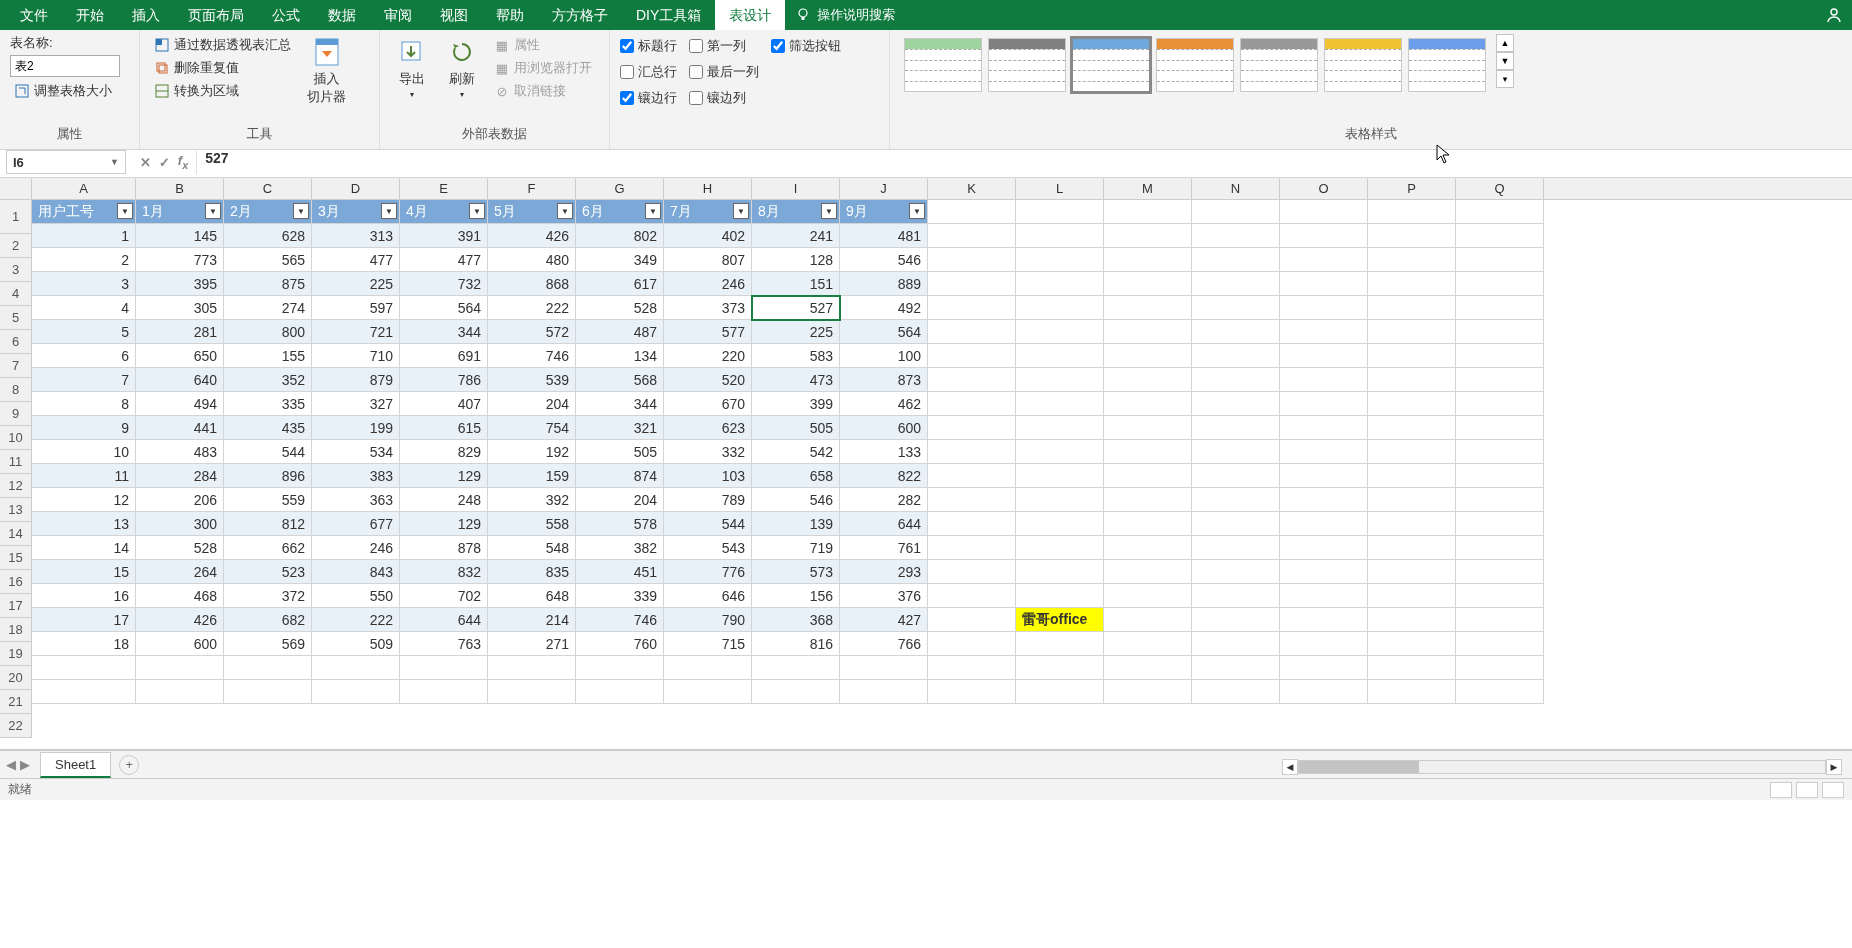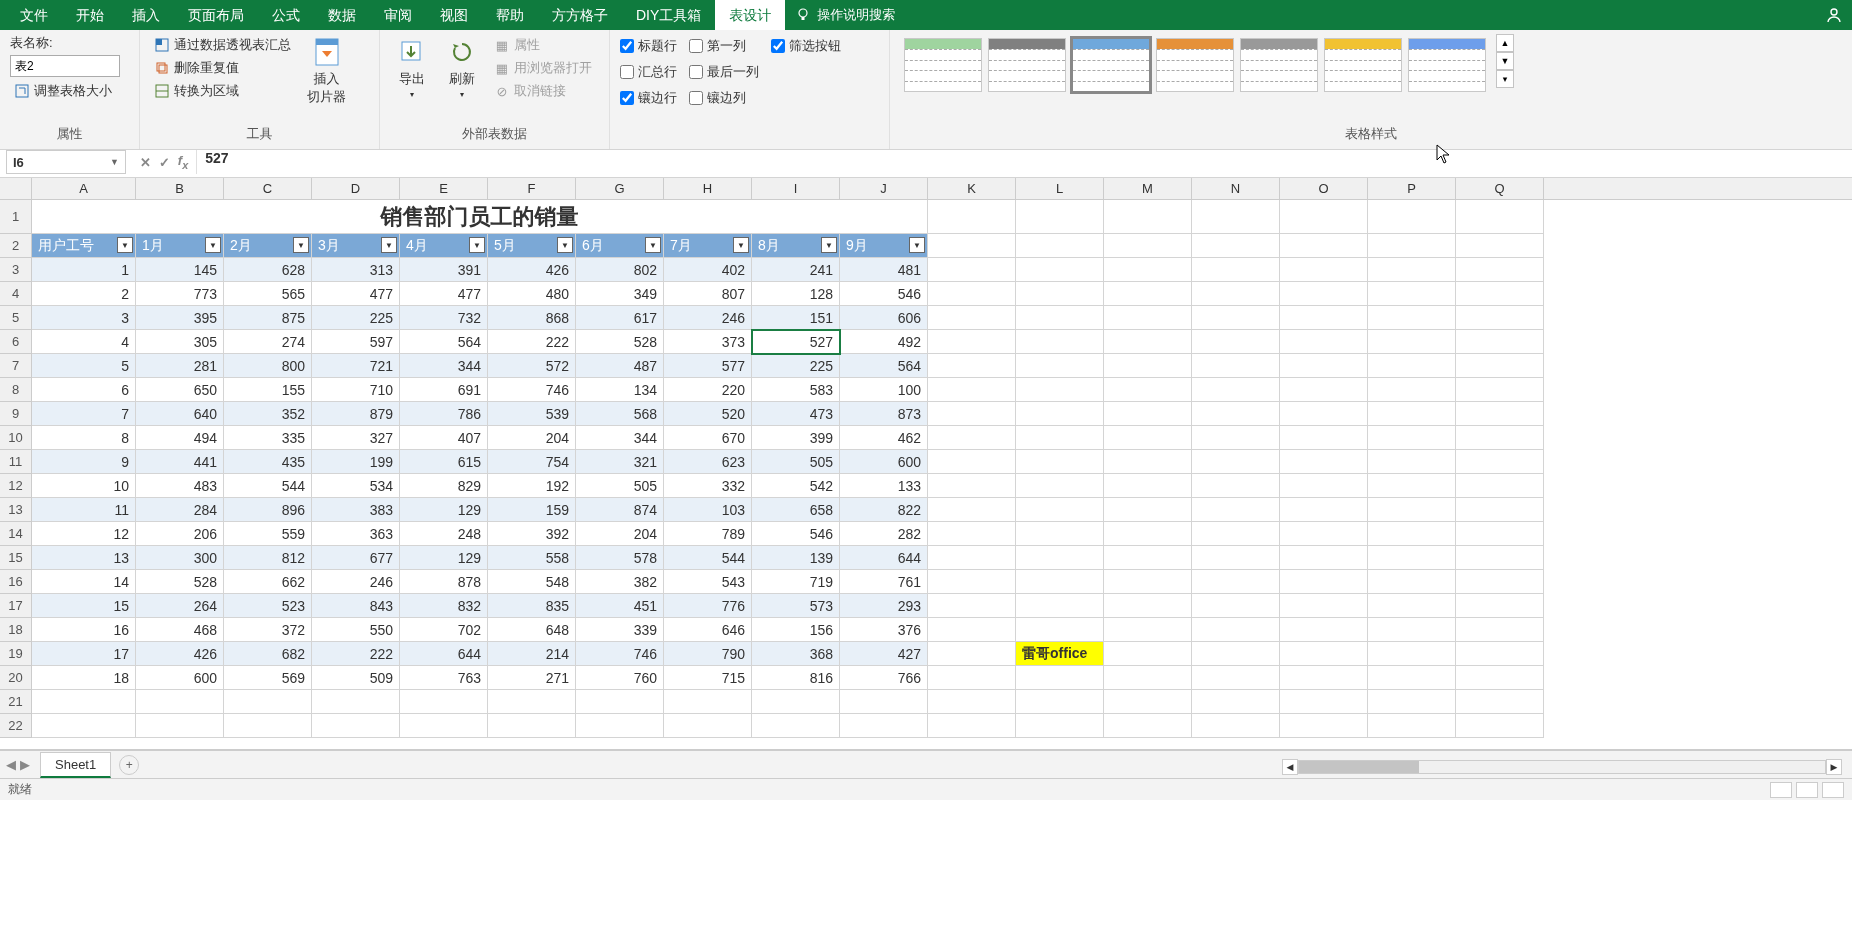--- a/index.html
+++ b/index.html
@@ -367,30 +367,20 @@
         <div class="row-h">15</div>
         <div class="row-h">16</div>
         <div class="row-h">17</div>
         <div class="row-h">18</div>
         <div class="row-h">19</div>
         <div class="row-h">20</div>
         <div class="row-h">21</div>
         <div class="row-h">22</div>
       </div>
     <div class="cells" id="cells">
-        <div class="grid-row r1">
-          <div class="cell title-cell" style="width: 896px;">销售部门员工的销量</div>
-          <div class="cell" style="width: 88px;"></div>
-          <div class="cell" style="width: 88px;"></div>
-          <div class="cell" style="width: 88px;"></div>
-          <div class="cell" style="width: 88px;"></div>
-          <div class="cell" style="width: 88px;"></div>
-          <div class="cell" style="width: 88px;"></div>
-          <div class="cell" style="width: 88px;"></div>
-        </div>
         <div class="grid-row">
           <div class="cell th-cell" style="width: 104px;">
             <span>用户工号</span>
             <span class="filter-btn">▼</span>
           </div>
           <div class="cell th-cell" style="width: 88px;">
             <span>1月</span>
             <span class="filter-btn">▼</span>
           </div>
           <div class="cell th-cell" style="width: 88px;">
@@ -474,21 +464,21 @@
         <div class="grid-row">
           <div class="cell band" style="width: 104px;">3</div>
           <div class="cell band" style="width: 88px;">395</div>
           <div class="cell band" style="width: 88px;">875</div>
           <div class="cell band" style="width: 88px;">225</div>
           <div class="cell band" style="width: 88px;">732</div>
           <div class="cell band" style="width: 88px;">868</div>
           <div class="cell band" style="width: 88px;">617</div>
           <div class="cell band" style="width: 88px;">246</div>
           <div class="cell band" style="width: 88px;">151</div>
-          <div class="cell band" style="width: 88px;">606</div>
+          <div class="cell band" style="width: 88px;">889</div>
           <div class="cell" style="width: 88px;"></div>
           <div class="cell" style="width: 88px;"></div>
           <div class="cell" style="width: 88px;"></div>
           <div class="cell" style="width: 88px;"></div>
           <div class="cell" style="width: 88px;"></div>
           <div class="cell" style="width: 88px;"></div>
           <div class="cell" style="width: 88px;"></div>
         </div>
         <div class="grid-row">
           <div class="cell" style="width: 104px;">4</div>

